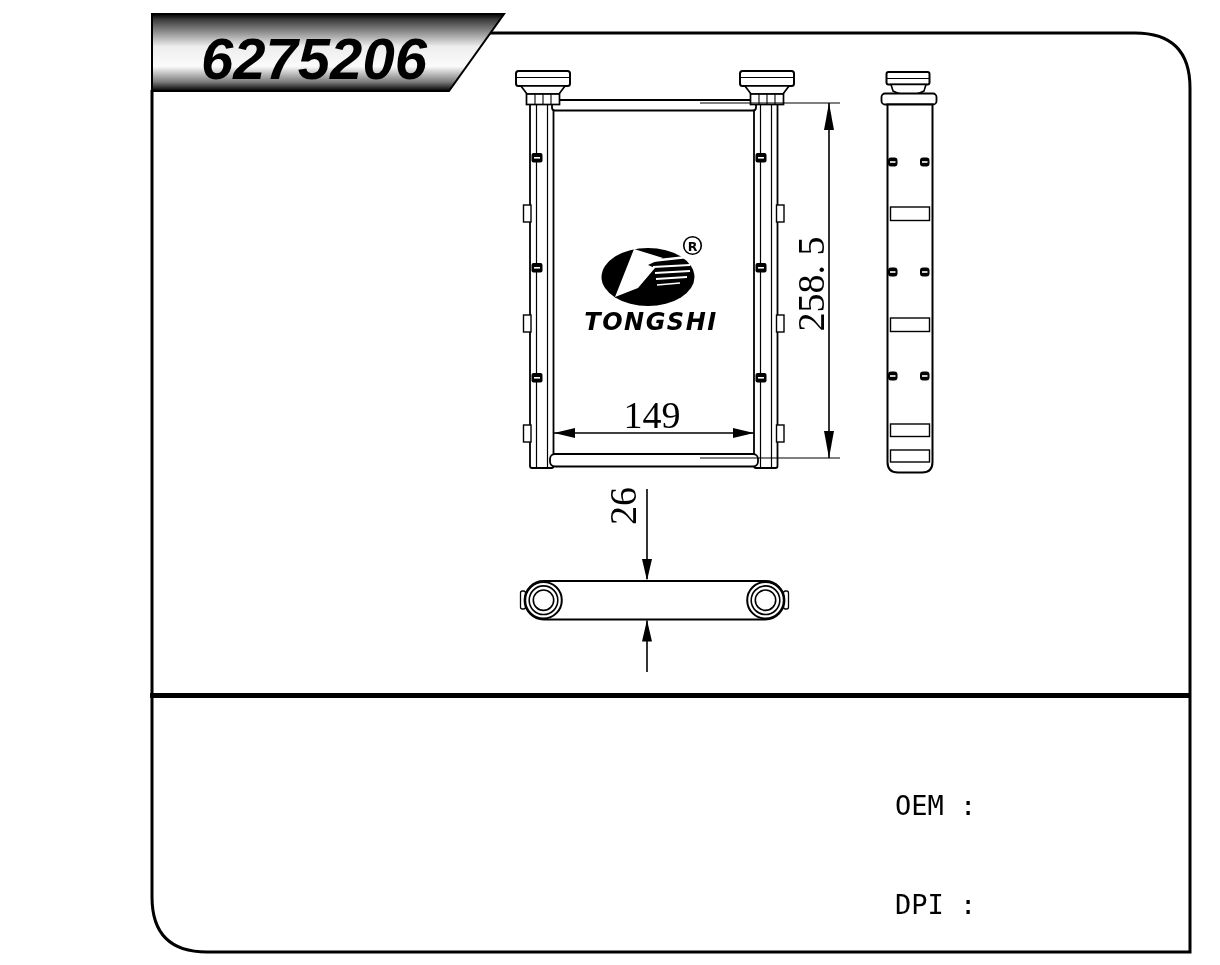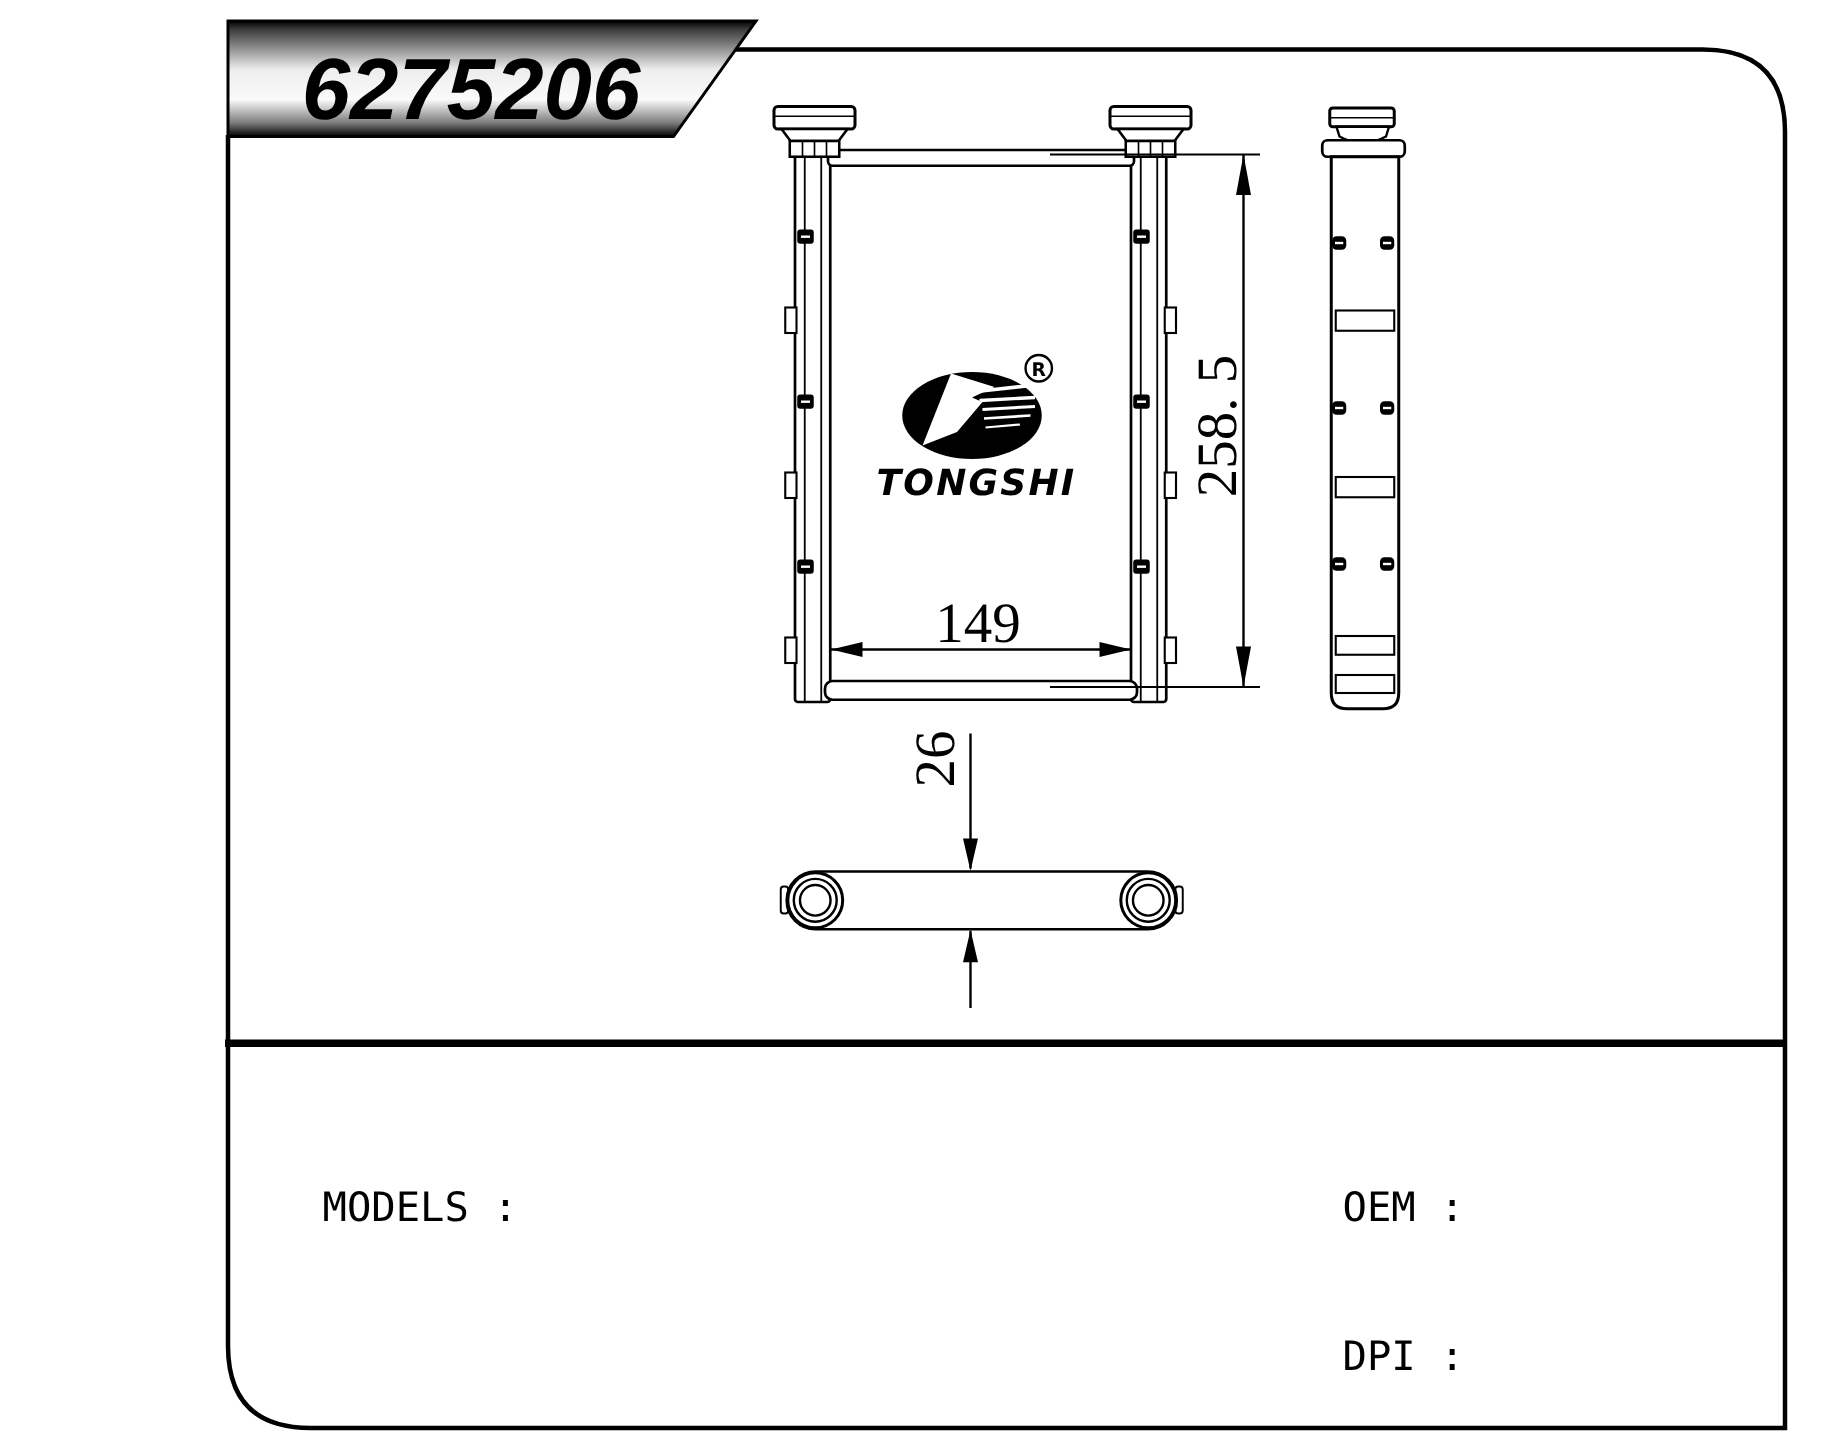--- a/index.html
+++ b/index.html
@@ -173,21 +173,20 @@
   <g>
     <line x1="647" y1="489" x2="647" y2="579" stroke="#000" stroke-width="1.6"></line>
     <polygon points="647,580.5 642,559 652,559" fill="#000"></polygon>
     <line x1="647" y1="620.5" x2="647" y2="672" stroke="#000" stroke-width="1.6"></line>
     <polygon points="647,620 642,641.5 652,641.5" fill="#000"></polygon>
     <text transform="translate(636 506) rotate(-90)" text-anchor="middle" font-family="Liberation Serif, serif" font-size="38" fill="#000">26</text>
   </g>
 </svg>
 
   <div class="specs-left">
-    <div class="spec-row">MODELS :</div>
     
     
   </div>
   <div class="specs-right">
     <div class="spec-row">OEM :</div>
     <div class="spec-row">DPI :</div>
     
     
   </div>
 

